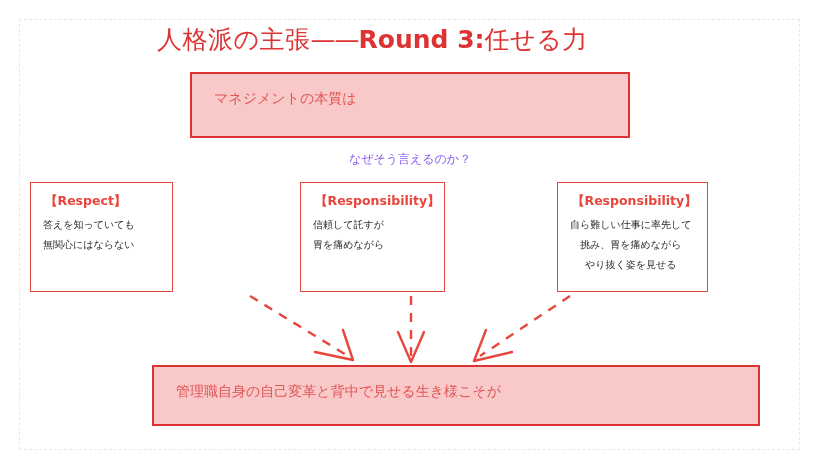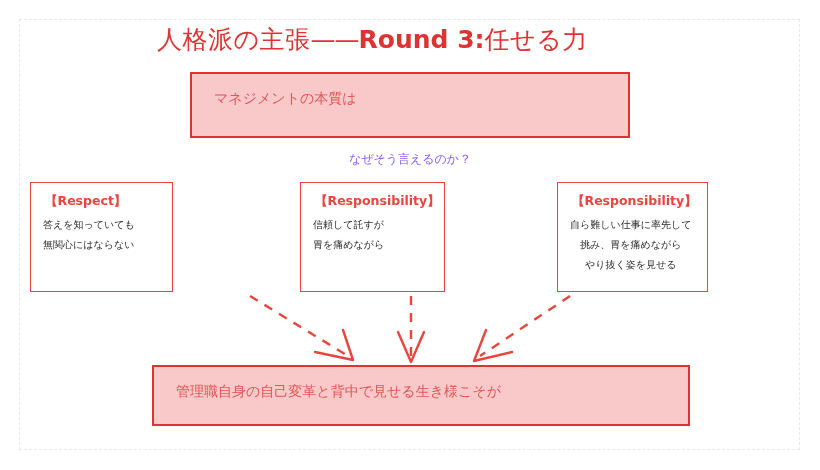--- a/index.html
+++ b/index.html
@@ -55,21 +55,21 @@
   .fill-box .bt {
     position: absolute;
     left: 22px;
     top: 12px;
     color: #e05555;
     font-size: 14px;
     line-height: 24px;
     white-space: nowrap;
   }
   #top-box { left: 190px; top: 72px; width: 440px; height: 66px; }
-  #bottom-box { left: 152px; top: 365px; width: 538px; height: 61px; }
+  #bottom-box { left: 152px; top: 365px; width: 608px; height: 61px; }
 
   
   .question {
     position: absolute;
     left: 0;
     top: 150px;
     width: 820px;
     text-align: center;
     color: #8b5cf6;
     font-size: 12px;

